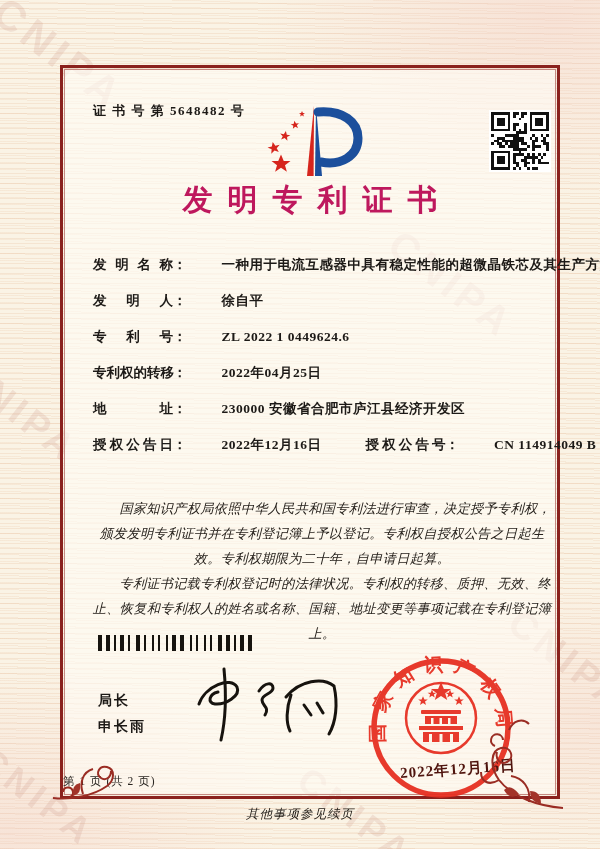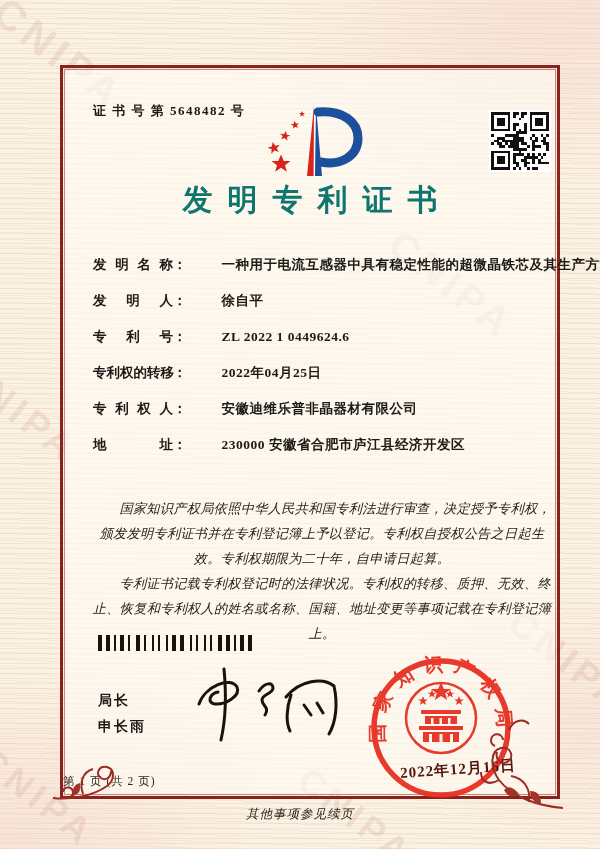--- a/index.html
+++ b/index.html
@@ -26,21 +26,21 @@
   }
   .frame-inner{
     position:absolute;inset:1px;border:1px solid #c58880;
     background:rgba(255,252,245,.62);
   }
   .cert-no{position:absolute;left:30px;top:34px;font-size:13px;letter-spacing:1.5px;color:#1d1a17;font-weight:600;}
   .logo{position:absolute;left:198px;top:36px;width:108px;height:76px;}
   .qr{position:absolute;left:426px;top:42px;width:58px;height:58px;background:#fff;padding:2px;}
   .title{
     position:absolute;left:0;top:112px;width:100%;text-align:center;
-    font-size:30px;font-weight:bold;color:#0f766e;
+    font-size:30px;font-weight:bold;color:#be185d;
     letter-spacing:15px;text-indent:15px;
   }
   .fields{position:absolute;left:30px;top:189px;width:450px;z-index:2;}
   .frow{margin-bottom:21px;font-size:13.5px;line-height:15px;color:#1d1a17;white-space:nowrap;}
   .lbl{display:inline-block;width:80px;text-align:justify;text-align-last:justify;font-weight:700;vertical-align:top;}
   .colon{font-weight:700;margin-right:7px;}
   .val{font-weight:600;letter-spacing:.5px;margin-left:28px;}
   .grant2{margin-left:44px;}
   .paras{position:absolute;left:28px;top:428px;width:462px;font-size:13.2px;line-height:25px;
     font-style:italic;color:#26211c;z-index:2;text-align:center;}
@@ -236,24 +236,24 @@
     <div class="frow">
       <span class="lbl">发明人</span><span class="colon">：</span><span class="val">徐自平</span>
     </div>
     <div class="frow">
       <span class="lbl">专利号</span><span class="colon">：</span><span class="val">ZL 2022 1 0449624.6</span>
     </div>
     <div class="frow">
       <span class="lbl">专利权的转移</span><span class="colon">：</span><span class="val">2022年04月25日</span>
     </div>
     <div class="frow">
-      <span class="lbl">专利权人</span><span class="colon">：</span><span class="val">安徽迪维乐普非晶器材有限公司</span>
-    </div>
-    <div class="frow">
       <span class="lbl">地址</span><span class="colon">：</span><span class="val">230000 安徽省合肥市庐江县经济开发区</span>
+    </div>
+    <div class="frow">
+      <span class="lbl">授权公告日</span><span class="colon">：</span><span class="val">2022年12月16日</span><span class="grant2"><span class="lbl">授权公告号</span><span class="colon">：</span><span class="val">CN 114914049 B</span></span>
     </div>
   </div>
 
   <div class="paras">
     <p>国家知识产权局依照中华人民共和国专利法进行审查，决定授予专利权，颁发发明专利证书并在专利登记簿上予以登记。专利权自授权公告之日起生效。专利权期限为二十年，自申请日起算。</p>
     <p>专利证书记载专利权登记时的法律状况。专利权的转移、质押、无效、终止、恢复和专利权人的姓名或名称、国籍、地址变更等事项记载在专利登记簿上。</p>
   </div>
 
   <div class="barcode">
     <svg viewBox="0 0 155 16" width="155" height="16" shape-rendering="crispEdges">

